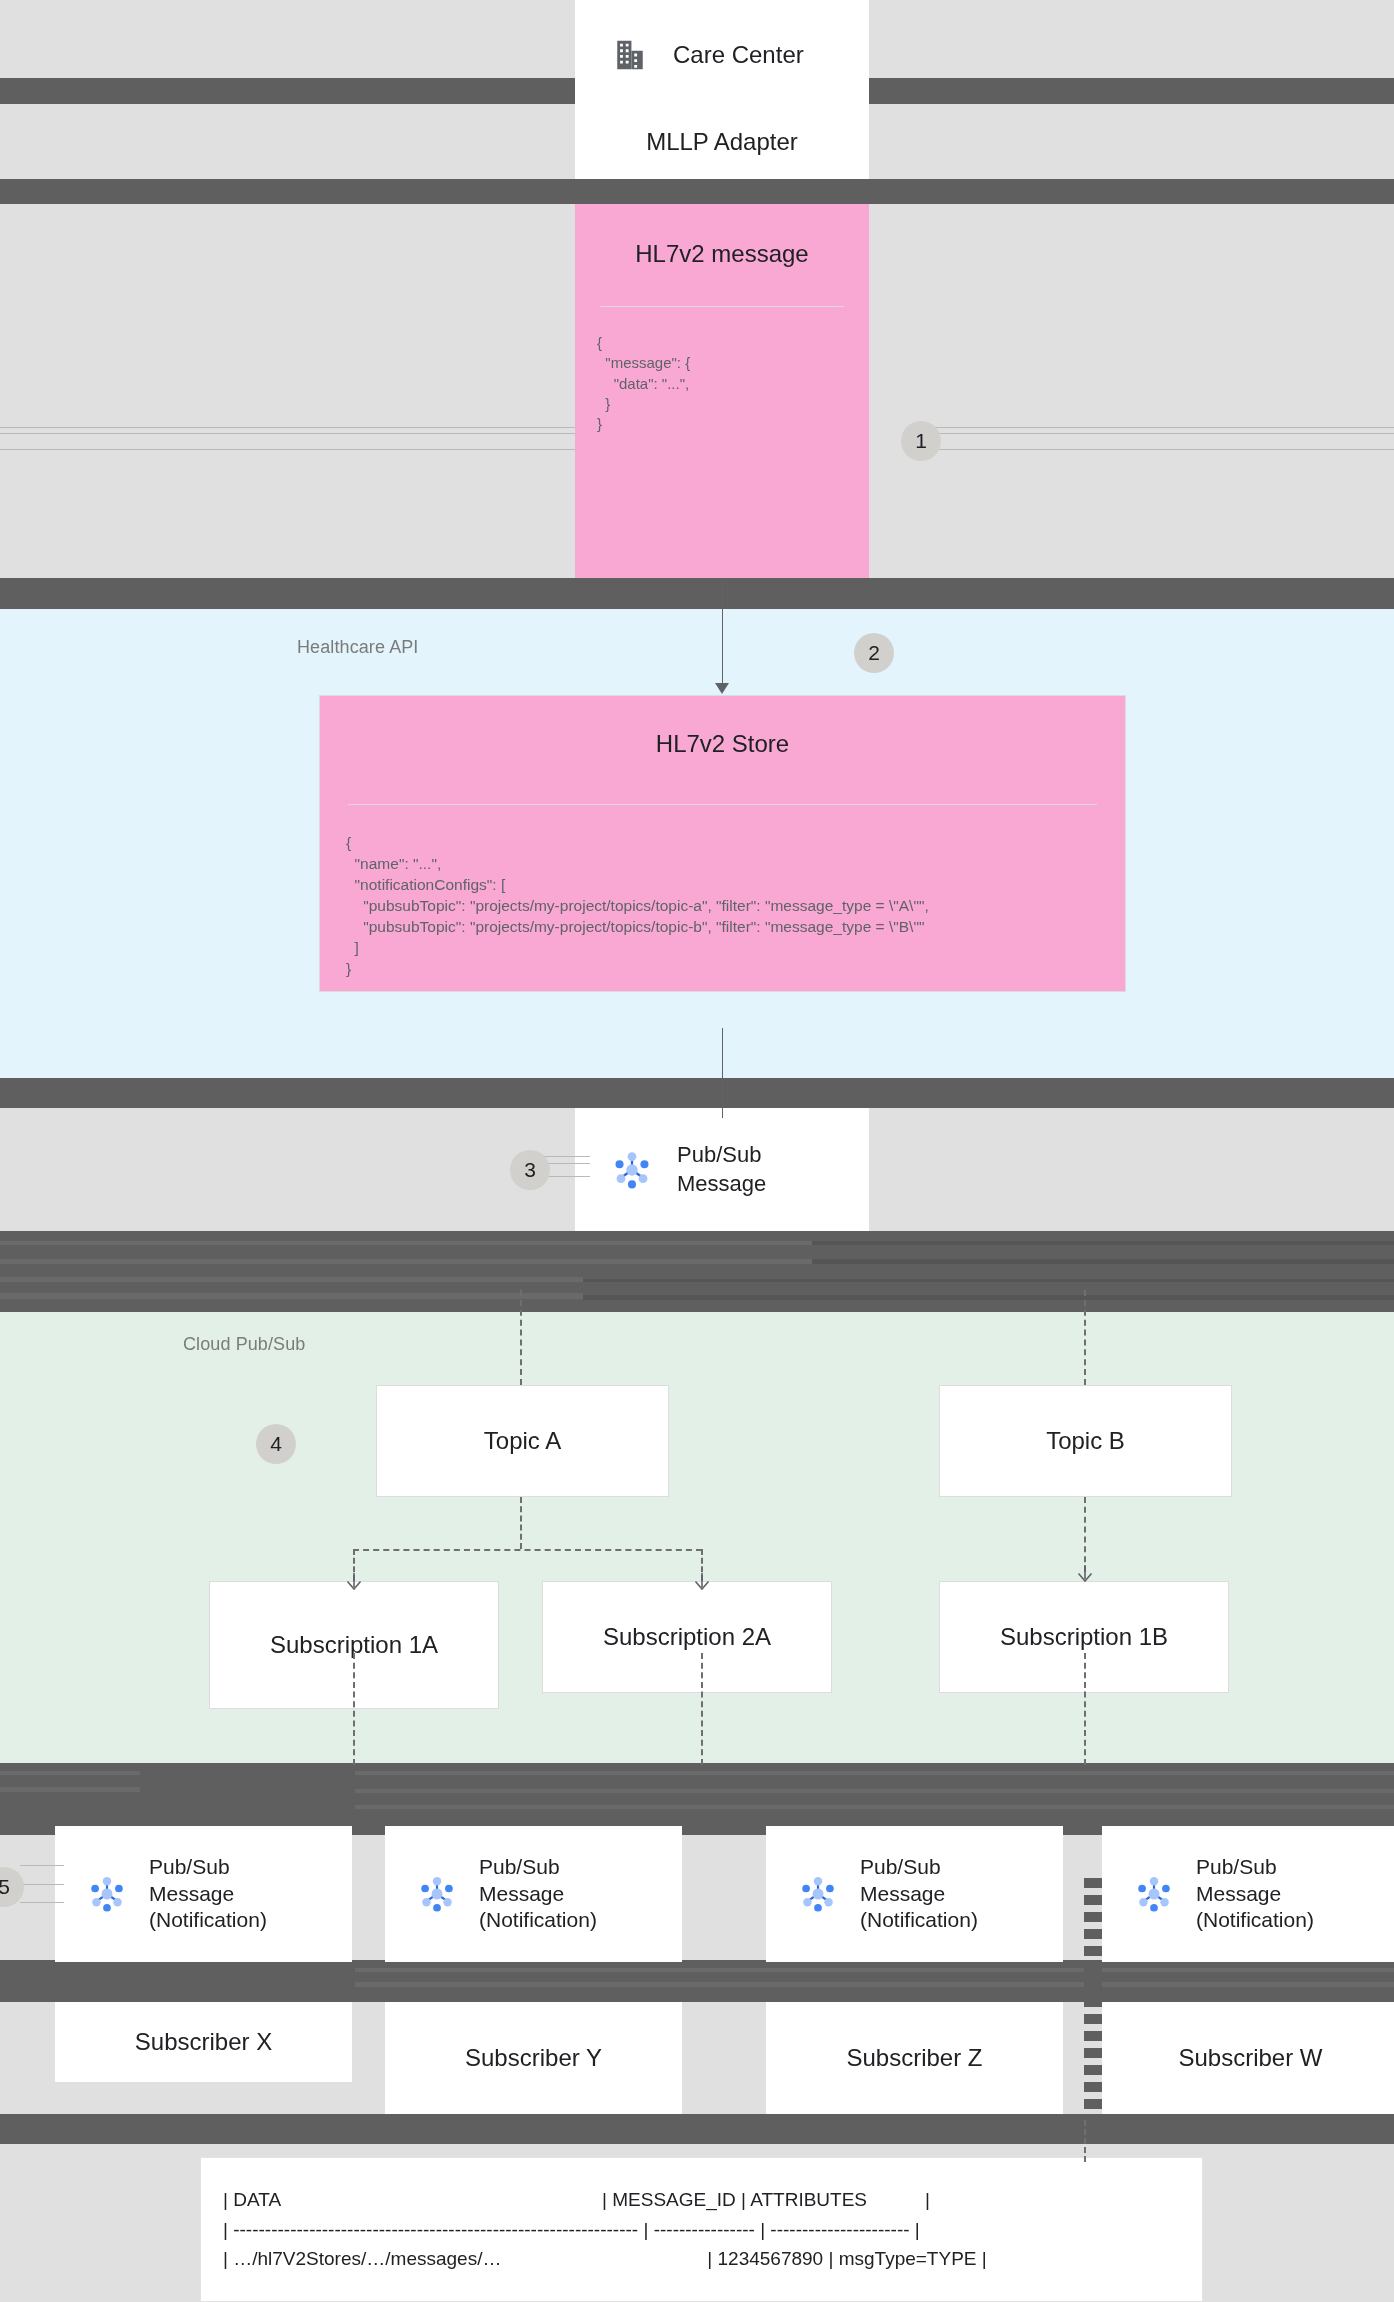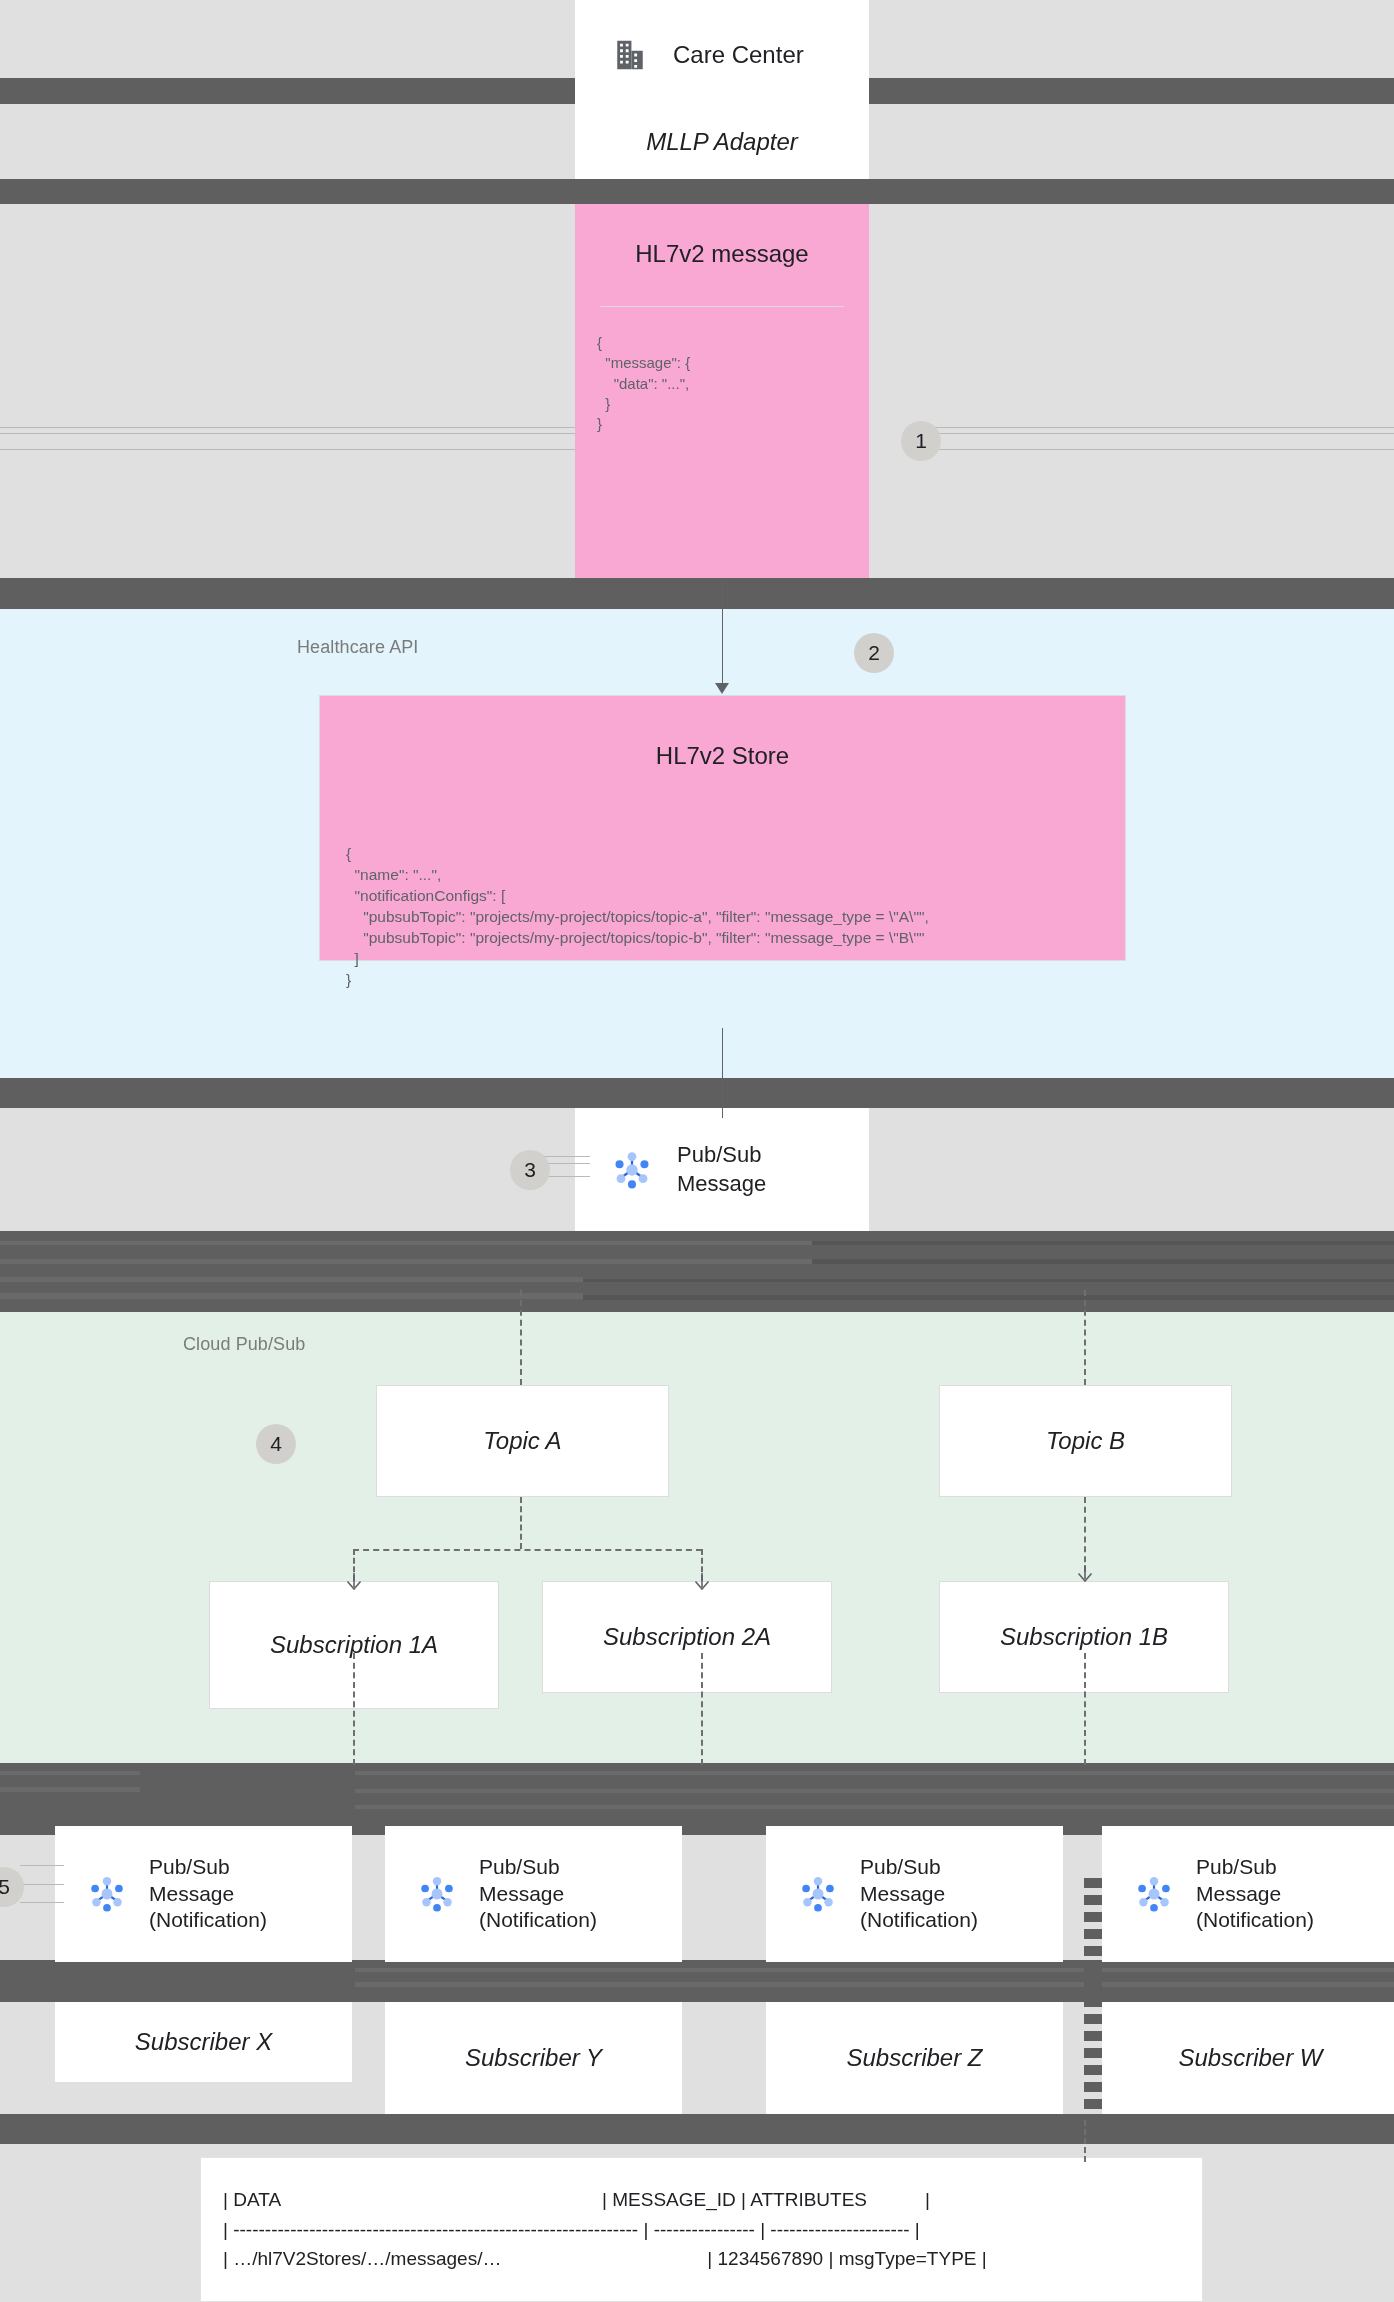--- a/index.html
+++ b/index.html
@@ -46,21 +46,20 @@
   .node {
     position: absolute;
     background: #ffffff;
     border: 1px solid #dcdcdc;
     display: flex;
     align-items: center;
     justify-content: center;
     text-align: center;
     color: #1f1f1f;
     font-size: 24px;
-    font-style: italic;
   }
   .node.plain { border: none; }
 
   .node-title { font-size: 24px; color: #202124; }
 
   
   .card {
     position: absolute;
     background: #f9a8d4;
     border: 1px solid #dcdcdc;
@@ -317,21 +316,21 @@
   <div class="leader" style="left:921px;top:427px;width:473px;"></div>
   <div class="leader" style="left:921px;top:433px;width:473px;"></div>
   <div class="leader" style="left:921px;top:449px;width:473px;"></div>
   <div class="leader" style="left:0;top:427px;width:575px;"></div>
   <div class="leader" style="left:0;top:433px;width:575px;"></div>
   <div class="leader" style="left:0;top:449px;width:575px;"></div>
 
   <div class="zone-label" style="left:297px;top:637px;">Healthcare API</div>
   <div class="badge" style="left:854px;top:633px;">2</div>
 
-  <div class="card" style="left:319px;top:695px;width:807px;height:266px;padding-top:46px;">
+  <div class="card" style="left:319px;top:695px;width:807px;height:297px;padding-top:34px;">
     <div class="card-title">HL7v2 Store</div>
     <div class="divider" style="margin-top:46px;width:calc(100% - 56px);"></div>
     <pre style="margin-top:28px;padding-left:26px;font-size:15.5px;">{
   "name": "...",
   "notificationConfigs": [
     "pubsubTopic": "projects/my-project/topics/topic-a", "filter": "message_type = \"A\"",
     "pubsubTopic": "projects/my-project/topics/topic-b", "filter": "message_type = \"B\""
   ]
 }</pre>
   </div>

